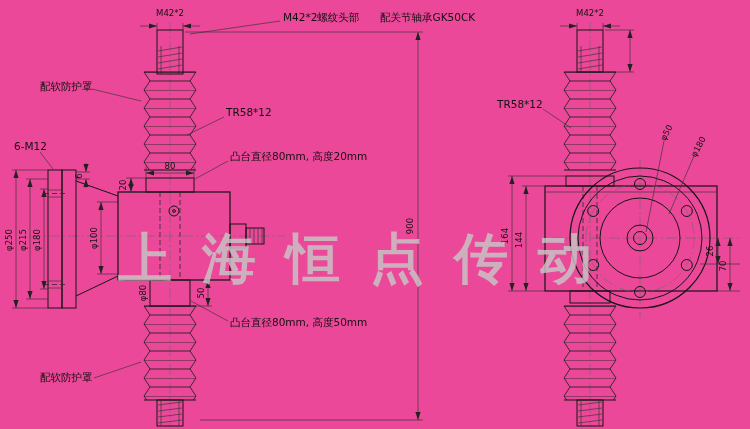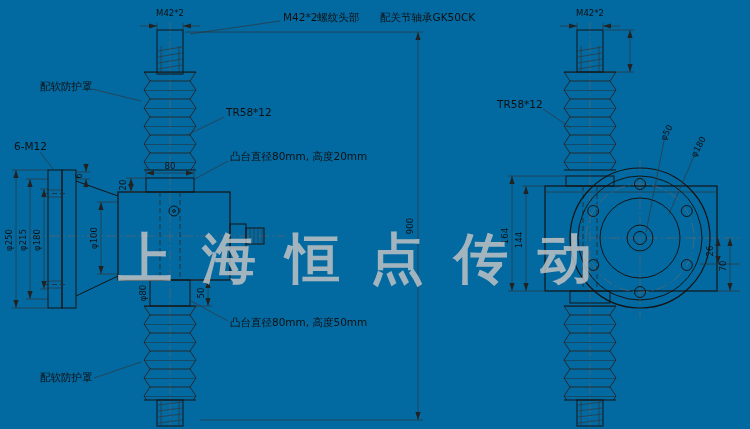--- a/index.html
+++ b/index.html
@@ -1,16 +1,16 @@
 <!DOCTYPE html>
 <html><head>
 <meta charset="utf-8">
 <style>
   html,body{margin:0;padding:0;background:#ffffff;}
-  .stage{width:750px;height:429px;position:relative;background:#0369a1;overflow:hidden;text-decoration:underline;}
+  .stage{width:750px;height:429px;position:relative;background:#ec4899;overflow:hidden;text-decoration:underline;}
   svg{display:block}
   .s   {stroke:#141414;stroke-width:1;fill:none;}
   .s2  {stroke:#141414;stroke-width:1.2;fill:none;}
   .thin{stroke:#333;stroke-width:.65;fill:none;}
   .dash{stroke:#2a2a2a;stroke-width:.8;fill:none;stroke-dasharray:5 3;}
   .cl  {stroke:#6a6a6a;stroke-width:.6;fill:none;stroke-dasharray:11 3 2 3;}
   .cn  {font:10.5px "DejaVu Sans","Liberation Sans",sans-serif;fill:#111;}
   .dim {font:8.5px "DejaVu Sans","Liberation Sans",sans-serif;fill:#111;}
   .wm  {font:600 54px "DejaVu Serif","Liberation Serif",serif;fill:#c6c6c6;fill-opacity:.82;letter-spacing:30px;}
 </style>

